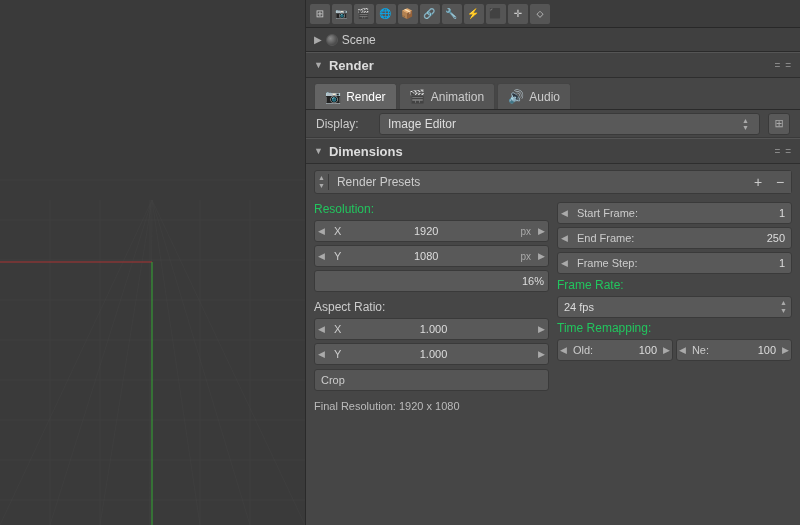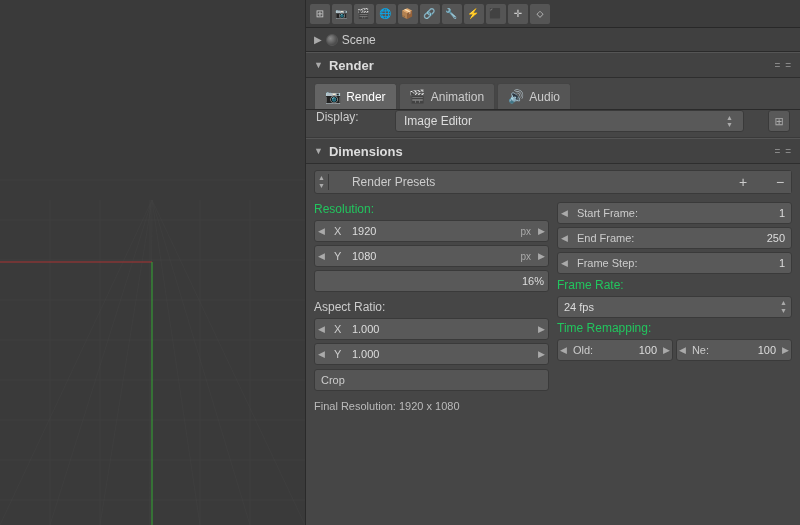--- a/index.html
+++ b/index.html
@@ -149,23 +149,23 @@
     }
     .tab-icon {
       font-size: 13px;
     }
 
     
     .display-row {
       height: 28px;
       background: #464646;
       display: flex;
-      align-items: flex-start;
+      align-items: center;
       padding: 0 10px;
-      gap: 24px;
+      gap: 8px;
       border-bottom: 1px solid #3a3a3a;
     }
     .display-label {
       color: #ccc;
       font-size: 12px;
       width: 55px;
     }
     .display-dropdown {
       flex: 1;
       height: 22px;
@@ -212,21 +212,20 @@
 
     
     .presets-row {
       height: 24px;
       background: #555;
       border: 1px solid #3a3a3a;
       border-radius: 3px;
       display: flex;
       align-items: center;
       margin-bottom: 8px;
-      gap: 15px;
     }
     .presets-text {
       flex: 1;
       padding: 0 8px;
       color: #ccc;
       font-size: 12px;
     }
     .presets-arrows {
       display: flex;
       flex-direction: column;
@@ -286,21 +285,21 @@
       overflow: hidden;
     }
     .field-row-label {
       color: #ccc;
       font-size: 11px;
       padding: 0 6px;
       min-width: 24px;
     }
     .field-row-value {
       flex: 1;
-      text-align: left;
+      text-align: center;
       color: #ddd;
       font-size: 11px;
       padding-right: 20px;
     }
     .field-row-unit {
       color: #aaa;
       font-size: 10px;
       padding-right: 4px;
     }
     .field-row-arrow {

